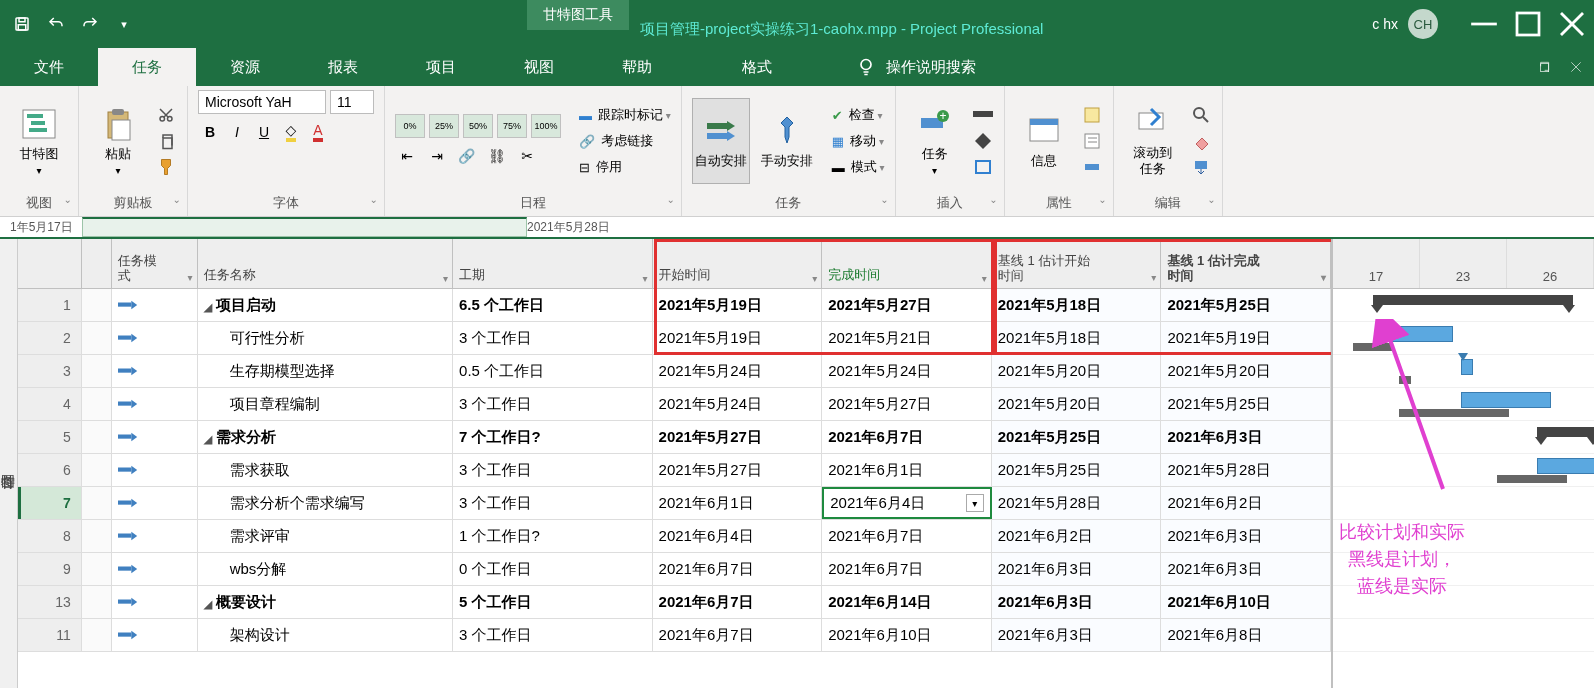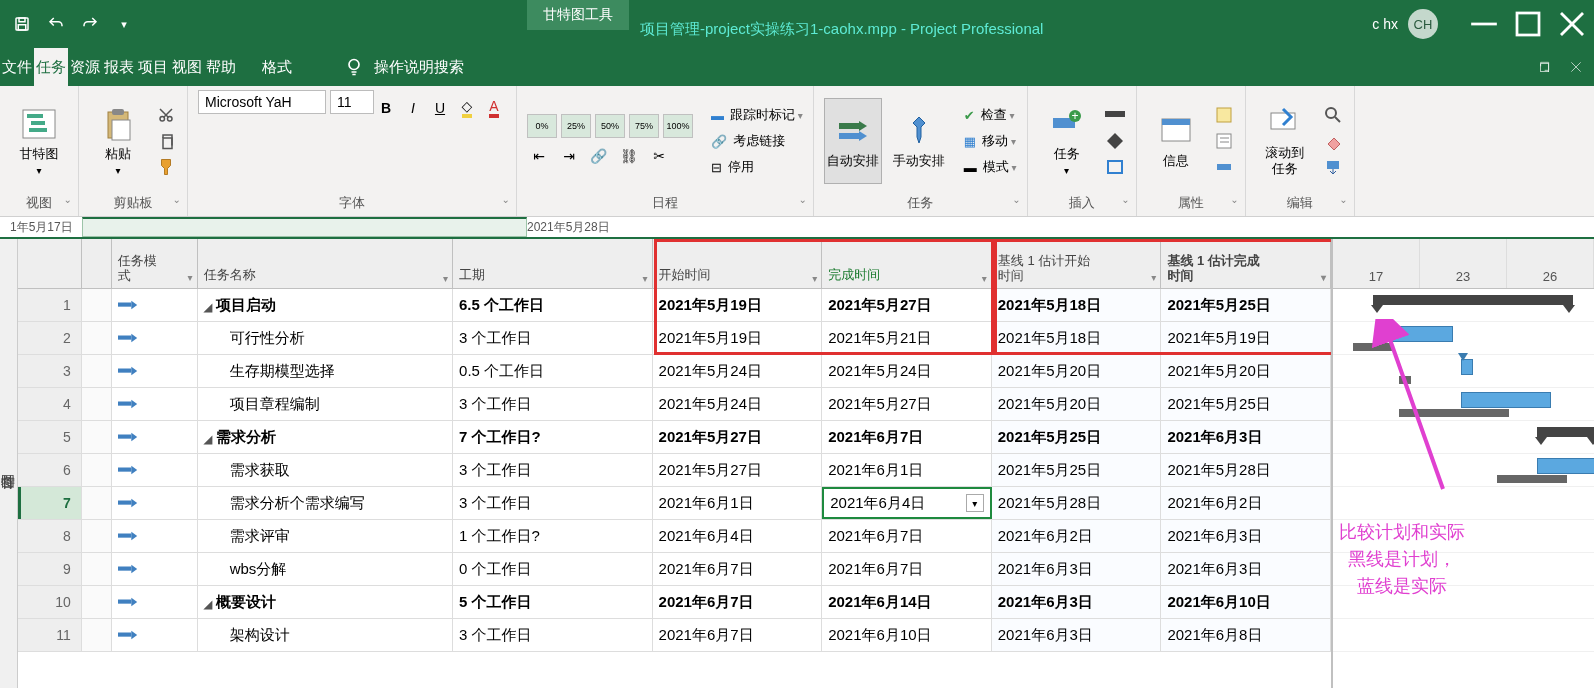--- a/index.html
+++ b/index.html
@@ -10,21 +10,21 @@
 .qat-btn { width: 28px; height: 28px; display: flex; align-items: center; justify-content: center; color: #fff; cursor: pointer; }
 .qat-btn svg { width: 18px; height: 18px; }
 .context-tab { position: absolute; left: 527px; top: 0; background: #3d8b5f; padding: 6px 16px; font-size: 14px; color:#fff; }
 .title-text { position: absolute; left: 640px; top: 12px; font-size: 15px; color: #5eead4; margin-top: 8px; }
 .win-controls { position: absolute; right: 0; top: 0; display: flex; align-items: center; height: 48px; }
 .user-name { font-size: 14px; margin-right: 10px; color:#fff; }
 .user-avatar { width: 30px; height: 30px; border-radius: 50%; background: #c4d8cc; color: #2a5a3e; display: flex; align-items: center; justify-content: center; font-size: 13px; margin-right: 24px; }
 .win-btn { width: 44px; height: 48px; display: flex; align-items: center; justify-content: center; color: #fff; cursor: pointer; }
 
 .menubar { background: #1e6f41; height: 38px; display: flex; align-items: stretch; }
-.menu-item { padding: 0 2px; display: flex; align-items: center; color: #fff; font-size: 15px; cursor: pointer; }
+.menu-item { padding: 0 34px; display: flex; align-items: center; color: #fff; font-size: 15px; cursor: pointer; }
 .menu-item.active { background: #f3f2f1; color: #1e6f41; }
 .menu-item.format { margin-left: 22px; }
 .tell-me { display: flex; align-items: center; color: #fff; font-size: 15px; margin-left: 50px; gap: 10px; }
 .right-controls { margin-left: auto; display: flex; align-items: center; padding-right: 10px; gap: 16px; }
 .right-controls svg { width: 16px; height: 16px; color: #fff; }
 
 .ribbon { background: #f3f2f1; border-bottom: 1px solid #d0d0d0; height: 131px; display: flex; }
 .ribbon-group { border-right: 1px solid #d8d8d8; padding: 4px 10px 2px; display: flex; flex-direction: column; }
 .ribbon-group-body { flex: 1; display: flex; align-items: center; gap: 8px; }
 .ribbon-group-label { text-align: center; font-size: 13px; color: #555; padding: 2px 0; position: relative; }
@@ -224,21 +224,21 @@
             <svg viewBox="0 0 24 24" width="18" height="18" fill="#e8a030" stroke="#a06000">
               <path d="M6 2h12v8l-4 4v8h-4v-8l-4-4z"></path>
             </svg>
           </div>
       </div>
     </div>
     <div class="ribbon-group-label">剪贴板</div>
   </div>
 
   <div class="ribbon-group">
-    <div class="ribbon-group-body" style="flex-direction:row;align-items:flex-start;gap:0;">
+    <div class="ribbon-group-body" style="flex-direction:column;align-items:flex-start;gap:0;">
       <div style="display:flex;gap:4px;">
         <div class="font-combo fname">Microsoft YaH</div>
         <div class="font-combo fsize">11</div>
       </div>
       <div class="fmt-row">
         <div class="fmt-btn" style="font-weight:bold;">B</div>
         <div class="fmt-btn" style="font-style:italic;">I</div>
         <div class="fmt-btn" style="text-decoration:underline;">U</div>
         <div class="fmt-btn">
             <span style="border-bottom:4px solid #f0d040;">◇</span>
@@ -609,21 +609,21 @@
               </svg></span>
           </div>
           <div class="cell name indent1">wbs分解</div>
           <div class="cell dur">0 个工作日</div>
           <div class="cell start">2021年6月7日</div>
           <div class="cell finish">2021年6月7日</div>
           <div class="cell bl1">2021年6月3日</div>
           <div class="cell bl2">2021年6月3日</div>
         </div>
         <div class="row">
-          <div class="cell rownum">10</div>
+          <div class="cell rownum">13</div>
           <div class="cell indicator"></div>
           <div class="cell mode">
             <span><svg viewBox="0 0 24 12">
                 <rect x="0" y="3" width="16" height="5" fill="#4080c0"></rect>
                 <path d="M16 1l7 5-7 5z" fill="#4080c0"></path>
               </svg></span>
           </div>
           <div class="cell name bold"><span class="outline"></span>概要设计</div>
           <div class="cell dur bold">5 个工作日</div>
           <div class="cell start bold">2021年6月7日</div>

